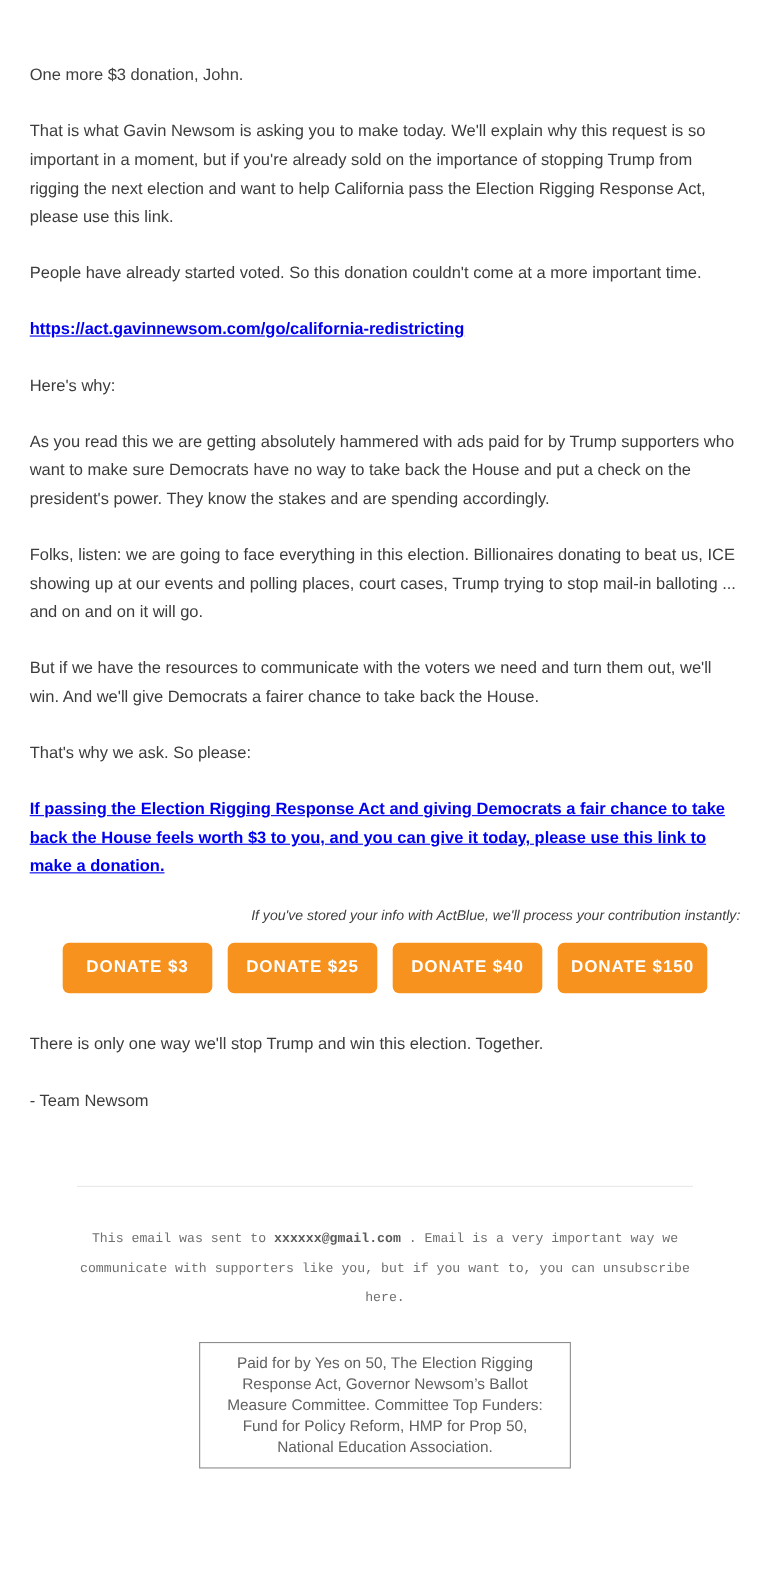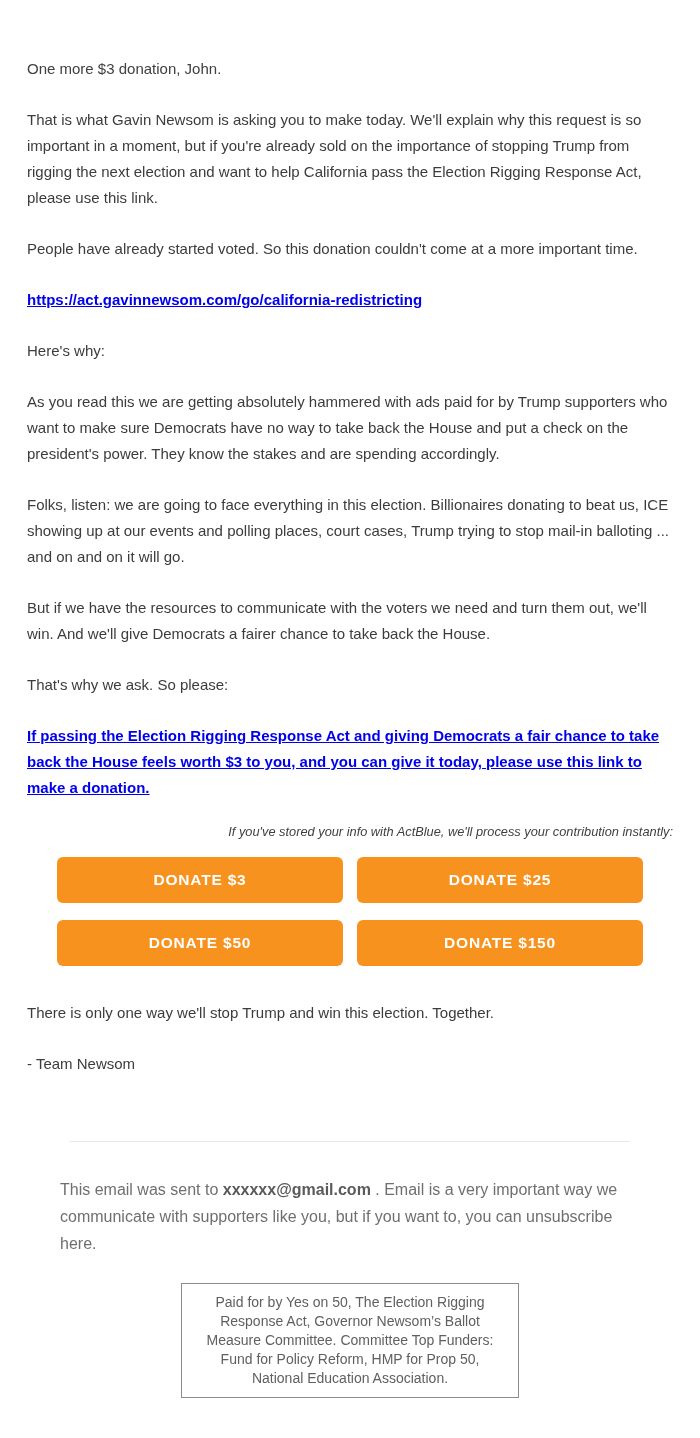--- a/index.html
+++ b/index.html
@@ -46,21 +46,21 @@
     font-style: italic;
     font-size: 12.8px;
     line-height: 18px;
     color: #3F3F3F;
     margin: 0 0 16px 0;
   }
   .donate-grid {
     width: 586px;
     margin: 0 auto 34px auto;
     display: grid;
-    grid-template-columns: 1fr 1fr;
+    grid-template-columns: 1fr 1fr 1fr 1fr;
     column-gap: 14px;
     row-gap: 17px;
   }
   .donate-btn {
     height: 46px;
     border-radius: 6px;
     background: var(--accent-orange);
     color: #ffffff;
     font-weight: bold;
     font-size: 15.5px;
@@ -79,24 +79,25 @@
   }
   .divider {
     border: none;
     border-top: 1px solid var(--divider);
     width: 560px;
     margin: 64px auto 34px auto;
   }
   .footer-note {
     width: 580px;
     margin: 0 auto 26px auto;
-    text-align: left;
-    font-size: 16px;
+    text-align: center;
+    font-size: 12px;
     line-height: 27px;
     color: var(--muted-text);
+    font-family: Liberation Mono, monospace;
   }
   .footer-email {
     font-weight: bold;
     color: #5A5A5A;
   }
   .paid-box {
     width: 338px;
     margin: 0 auto;
     border: 1px solid var(--box-border);
     padding: 9px 12px;
@@ -134,21 +135,21 @@
 
   <p class="para cta-link-para">
     <a class="inline-link">If passing the Election Rigging Response Act and giving Democrats a fair chance to take back the House feels worth $3 to you, and you can give it today, please use this link to make a donation.</a>
   </p>
 
   <p class="actblue-note">If you've stored your info with ActBlue, we'll process your contribution instantly:</p>
 
   <div class="donate-grid">
     <button class="donate-btn">DONATE $3</button>
     <button class="donate-btn">DONATE $25</button>
-    <button class="donate-btn">DONATE $50</button>
+    <button class="donate-btn">DONATE $40</button>
     <button class="donate-btn">DONATE $150</button>
   </div>
 
   <p class="para">There is only one way we'll stop Trump and win this election. Together.</p>
 
   <p class="para">- Team Newsom</p>
 
   <hr class="divider">
 
   <p class="footer-note"><span>This email was sent to </span><span class="footer-email">xxxxxx@gmail.com</span><span> . Email is a very important way we communicate with supporters like you, but if you want to, you can unsubscribe here.</span></p>

